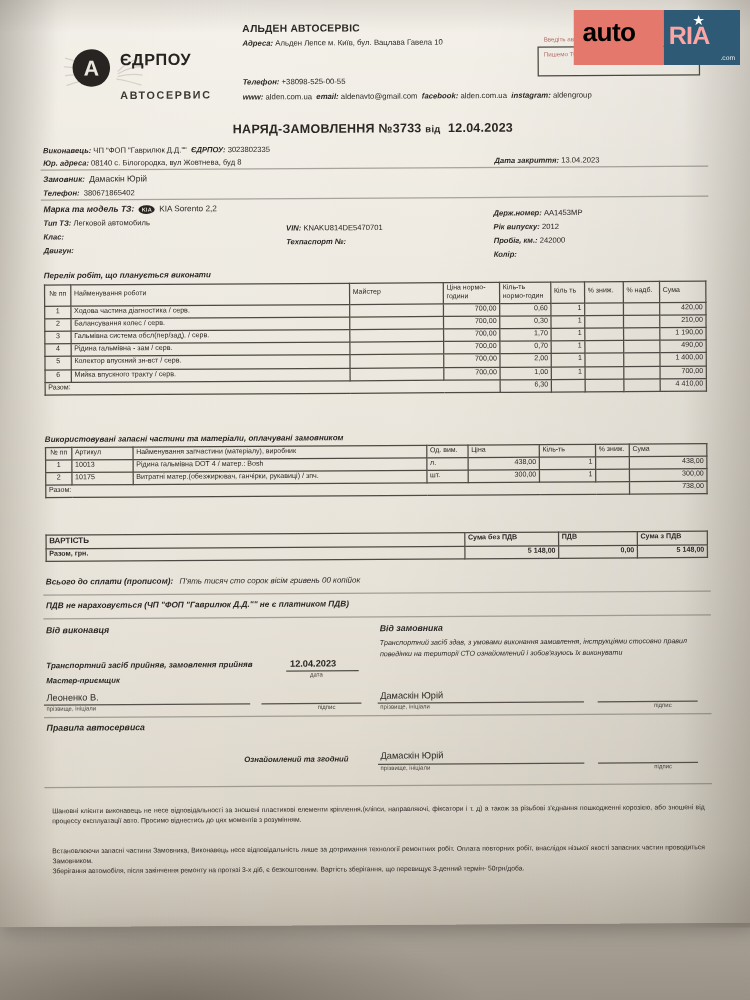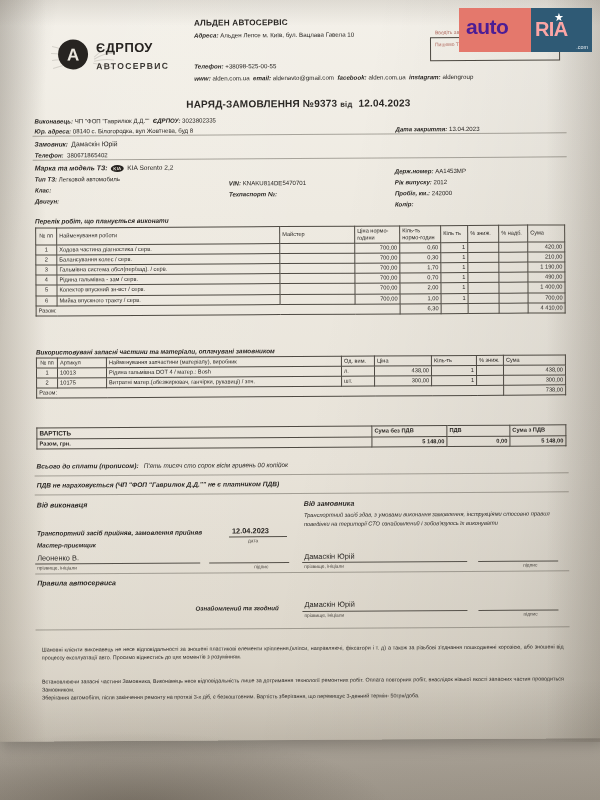--- a/index.html
+++ b/index.html
@@ -52,38 +52,38 @@
   .logo{position:absolute;left:52px;top:36px;width:140px;height:38px;}
   .logo .mark{
     position:absolute;left:8px;top:2px;width:30px;height:30px;border-radius:50%;
     background:#272421;display:flex;align-items:center;justify-content:center;
   }
   .logo .mark i{
     font-style:normal;color:#ece8df;font-weight:bold;font-size:17px;line-height:1;
     font-family:"Liberation Sans",sans-serif;
   }
   .logo .t1{position:absolute;left:46px;top:3px;font-size:13px;font-weight:bold;letter-spacing:.4px;color:#262320;}
-  .logo .t2{position:absolute;left:46px;top:24px;font-size:8.6px;font-weight:bold;letter-spacing:1.3px;color:#3a3632;}
+  .logo .t2{position:absolute;left:46px;top:34px;font-size:8.6px;font-weight:bold;letter-spacing:1.3px;color:#3a3632;}
   .logo .wings{position:absolute;left:0;top:0;width:140px;height:38px;opacity:.17;}
 
   .h-title{position:absolute;left:196px;top:18px;font-size:8.2px;font-weight:bold;letter-spacing:.2px;}
   .h-addr{position:absolute;left:196px;top:31px;font-size:6.2px;}
   .h-tel{position:absolute;left:196px;top:62px;font-size:6.2px;}
   .h-web{position:absolute;left:196px;top:74px;font-size:6.2px;}
 
   .stampbox{position:absolute;left:432px;top:38px;width:128px;height:22px;
     border:1px solid #4b4740;}
   .stampbox span{position:absolute;left:4px;font-size:5px;color:#a7574c;opacity:.85;}
   .stampbox .s1{top:-9px;}
   .stampbox .s2{top:3px;}
 
   
   .wm{position:absolute;left:459px;top:8px;width:133px;height:44px;z-index:6;}
   .wm .auto{position:absolute;left:0;top:0;width:72px;height:44px;background:#e4786c;}
-  .wm .auto span{position:absolute;left:7px;top:8px;font-size:21px;font-weight:bold;color:#4c1d95;letter-spacing:-.5px;line-height:1;}
+  .wm .auto span{position:absolute;left:7px;top:8px;font-size:21px;font-weight:bold;color:#000000;letter-spacing:-.5px;line-height:1;}
   .wm .ria{position:absolute;left:72px;top:0;width:61px;height:44px;background:#2f5a75;}
   .wm .ria span{position:absolute;left:4px;top:11px;font-size:20px;font-weight:bold;color:#fca5a5;letter-spacing:-.6px;line-height:1;}
   .wm .star{position:absolute;left:23px;top:4px;color:#fff;font-size:11px;line-height:1;}
   .wm .com{position:absolute;right:4px;bottom:2px;font-size:5.4px;color:#e8eef2;}
 
   .doctitle{position:absolute;left:0;top:98px;width:600px;text-align:center;font-size:10px;font-weight:bold;letter-spacing:.2px;}
 
   .row{position:absolute;font-size:6.1px;white-space:nowrap;}
   .hr{position:absolute;height:0;border-top:.7px solid #6c675e;opacity:.55;}
 
@@ -152,21 +152,21 @@
       <span>aldengroup</span>
     </div>
 
     <div class="stampbox">
       <span class="s1">Введіть авто.ту</span>
       <span class="s2">Пишемо ТО</span>
     </div>
 
     <div class="doctitle">
       <span>НАРЯД-ЗАМОВЛЕННЯ</span>
-      <span>№9373</span>
+      <span>№3733</span>
       <span style="font-size:7.6px;">від</span>
       &nbsp;<span>12.04.2023</span>
     </div>
 
     <div class="row" style="left:36px;top:116px;">
       <span class="it">Виконавець:</span>
       <span>ЧП "ФОП "Гаврилюк Д.Д.""</span>
       &nbsp;<span class="it">ЄДРПОУ:</span>
       <span>3023802335</span>
     </div>

